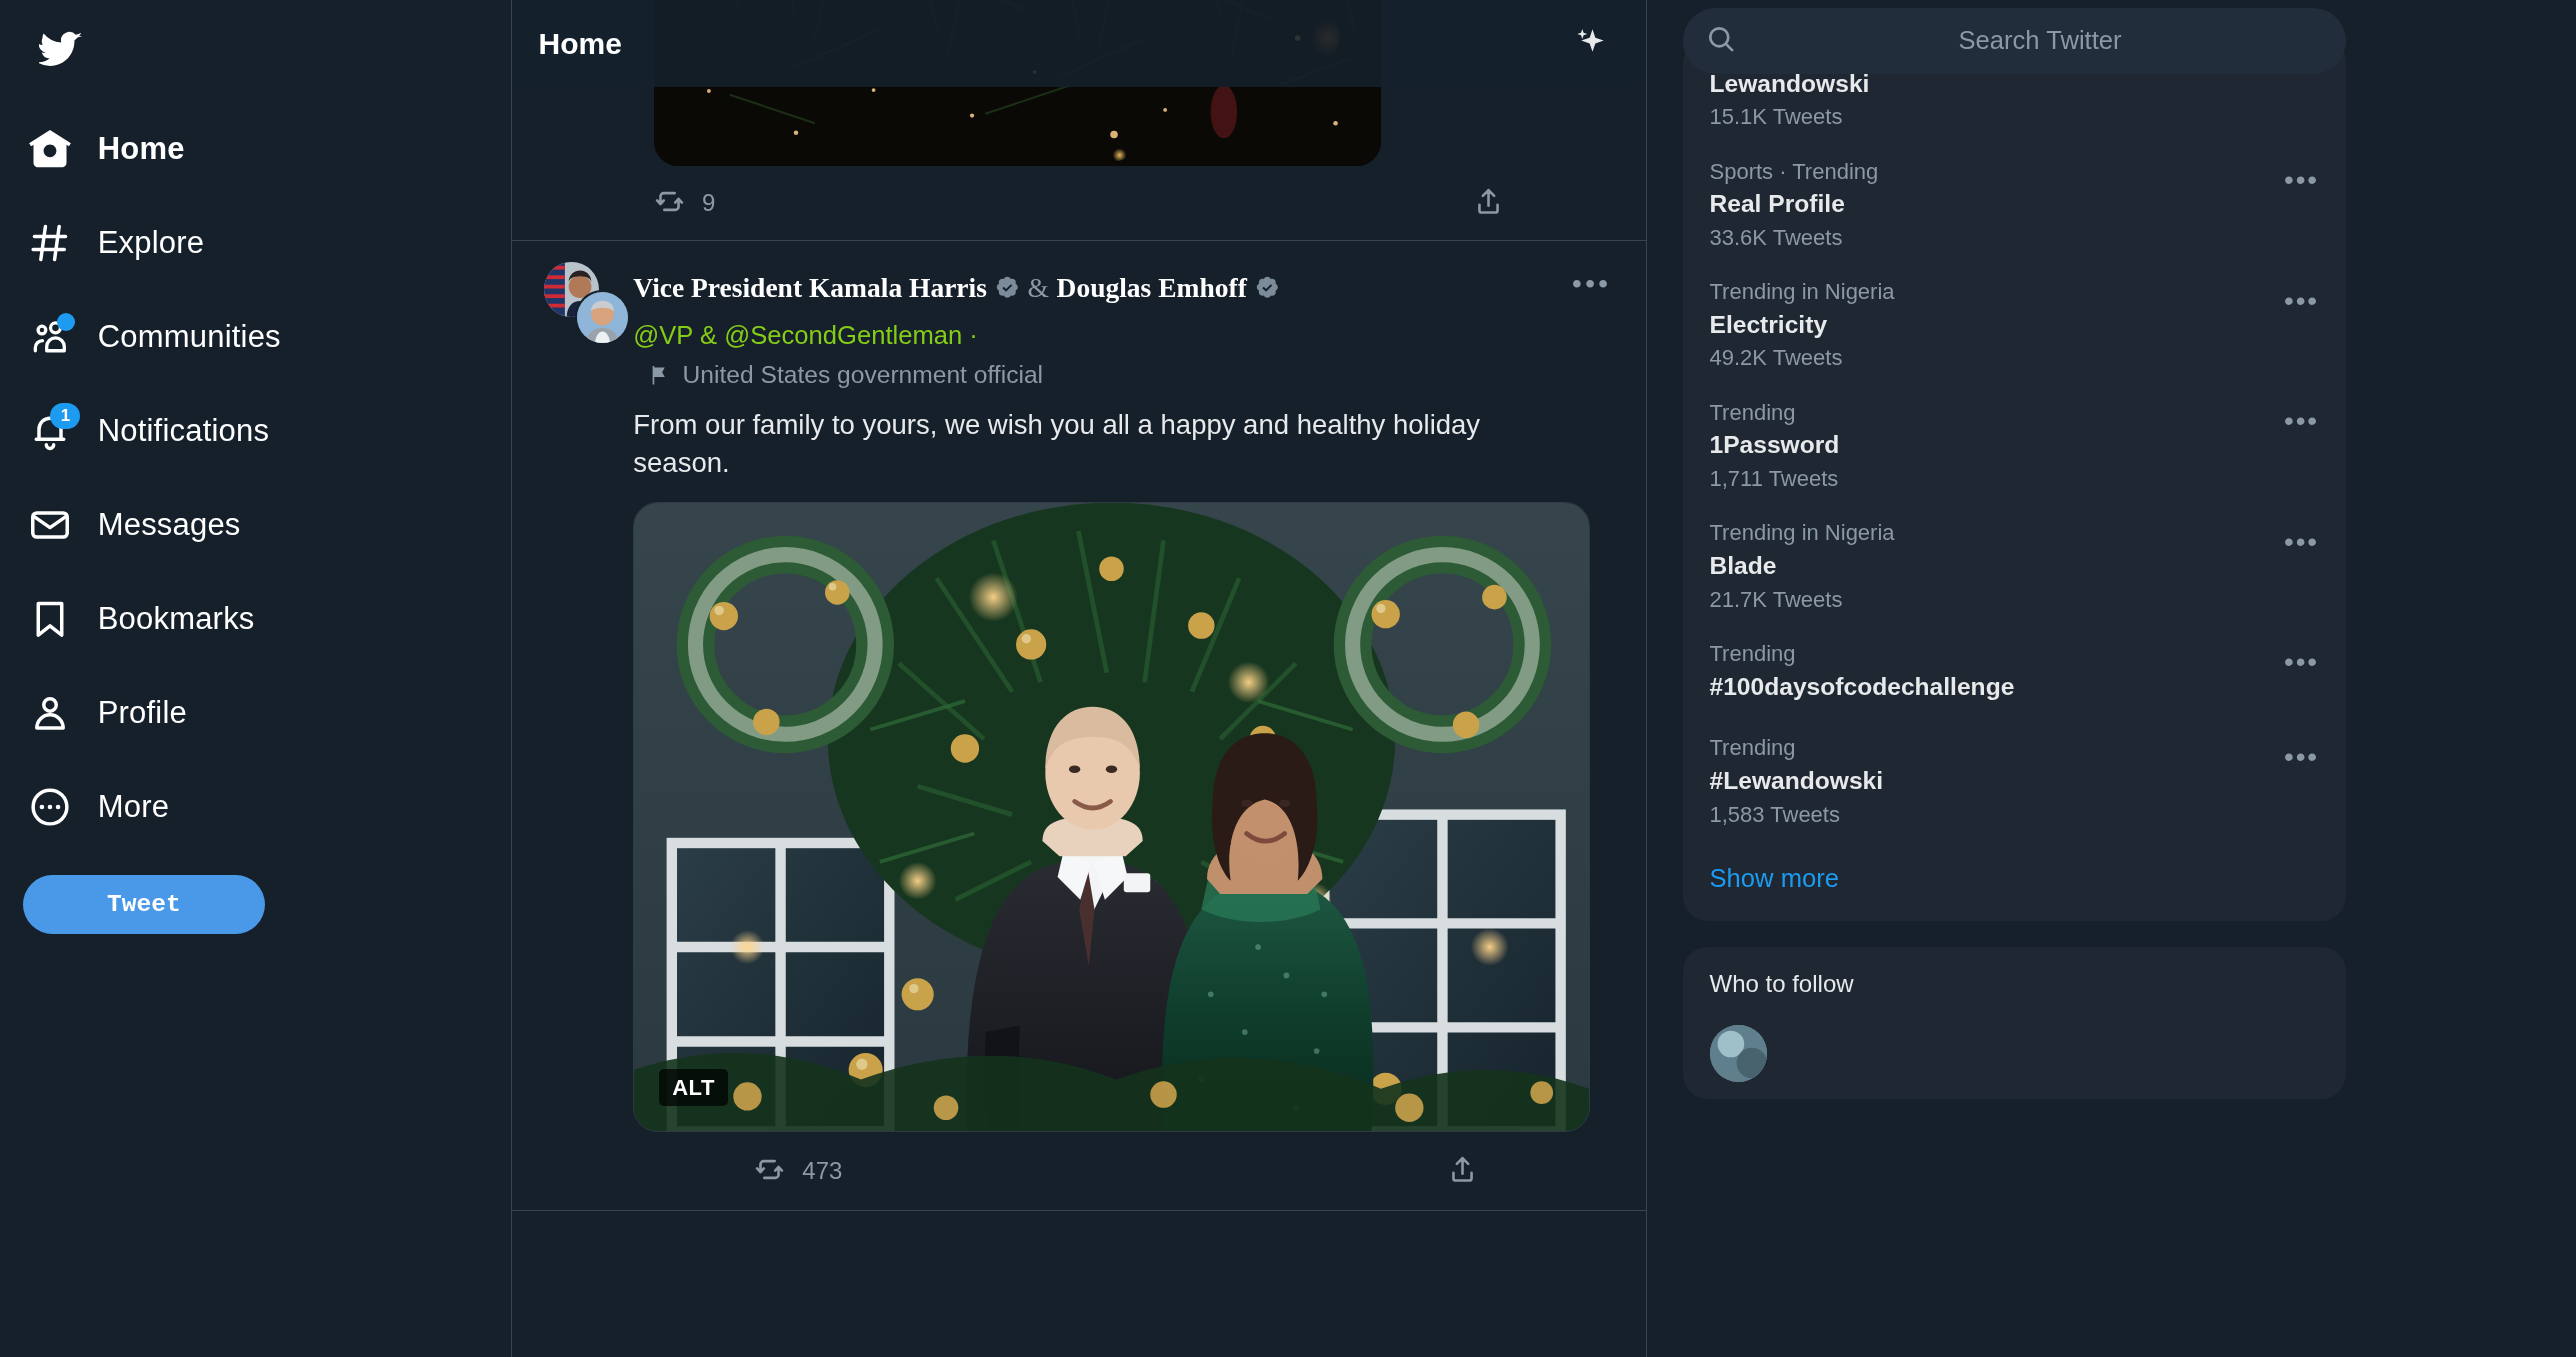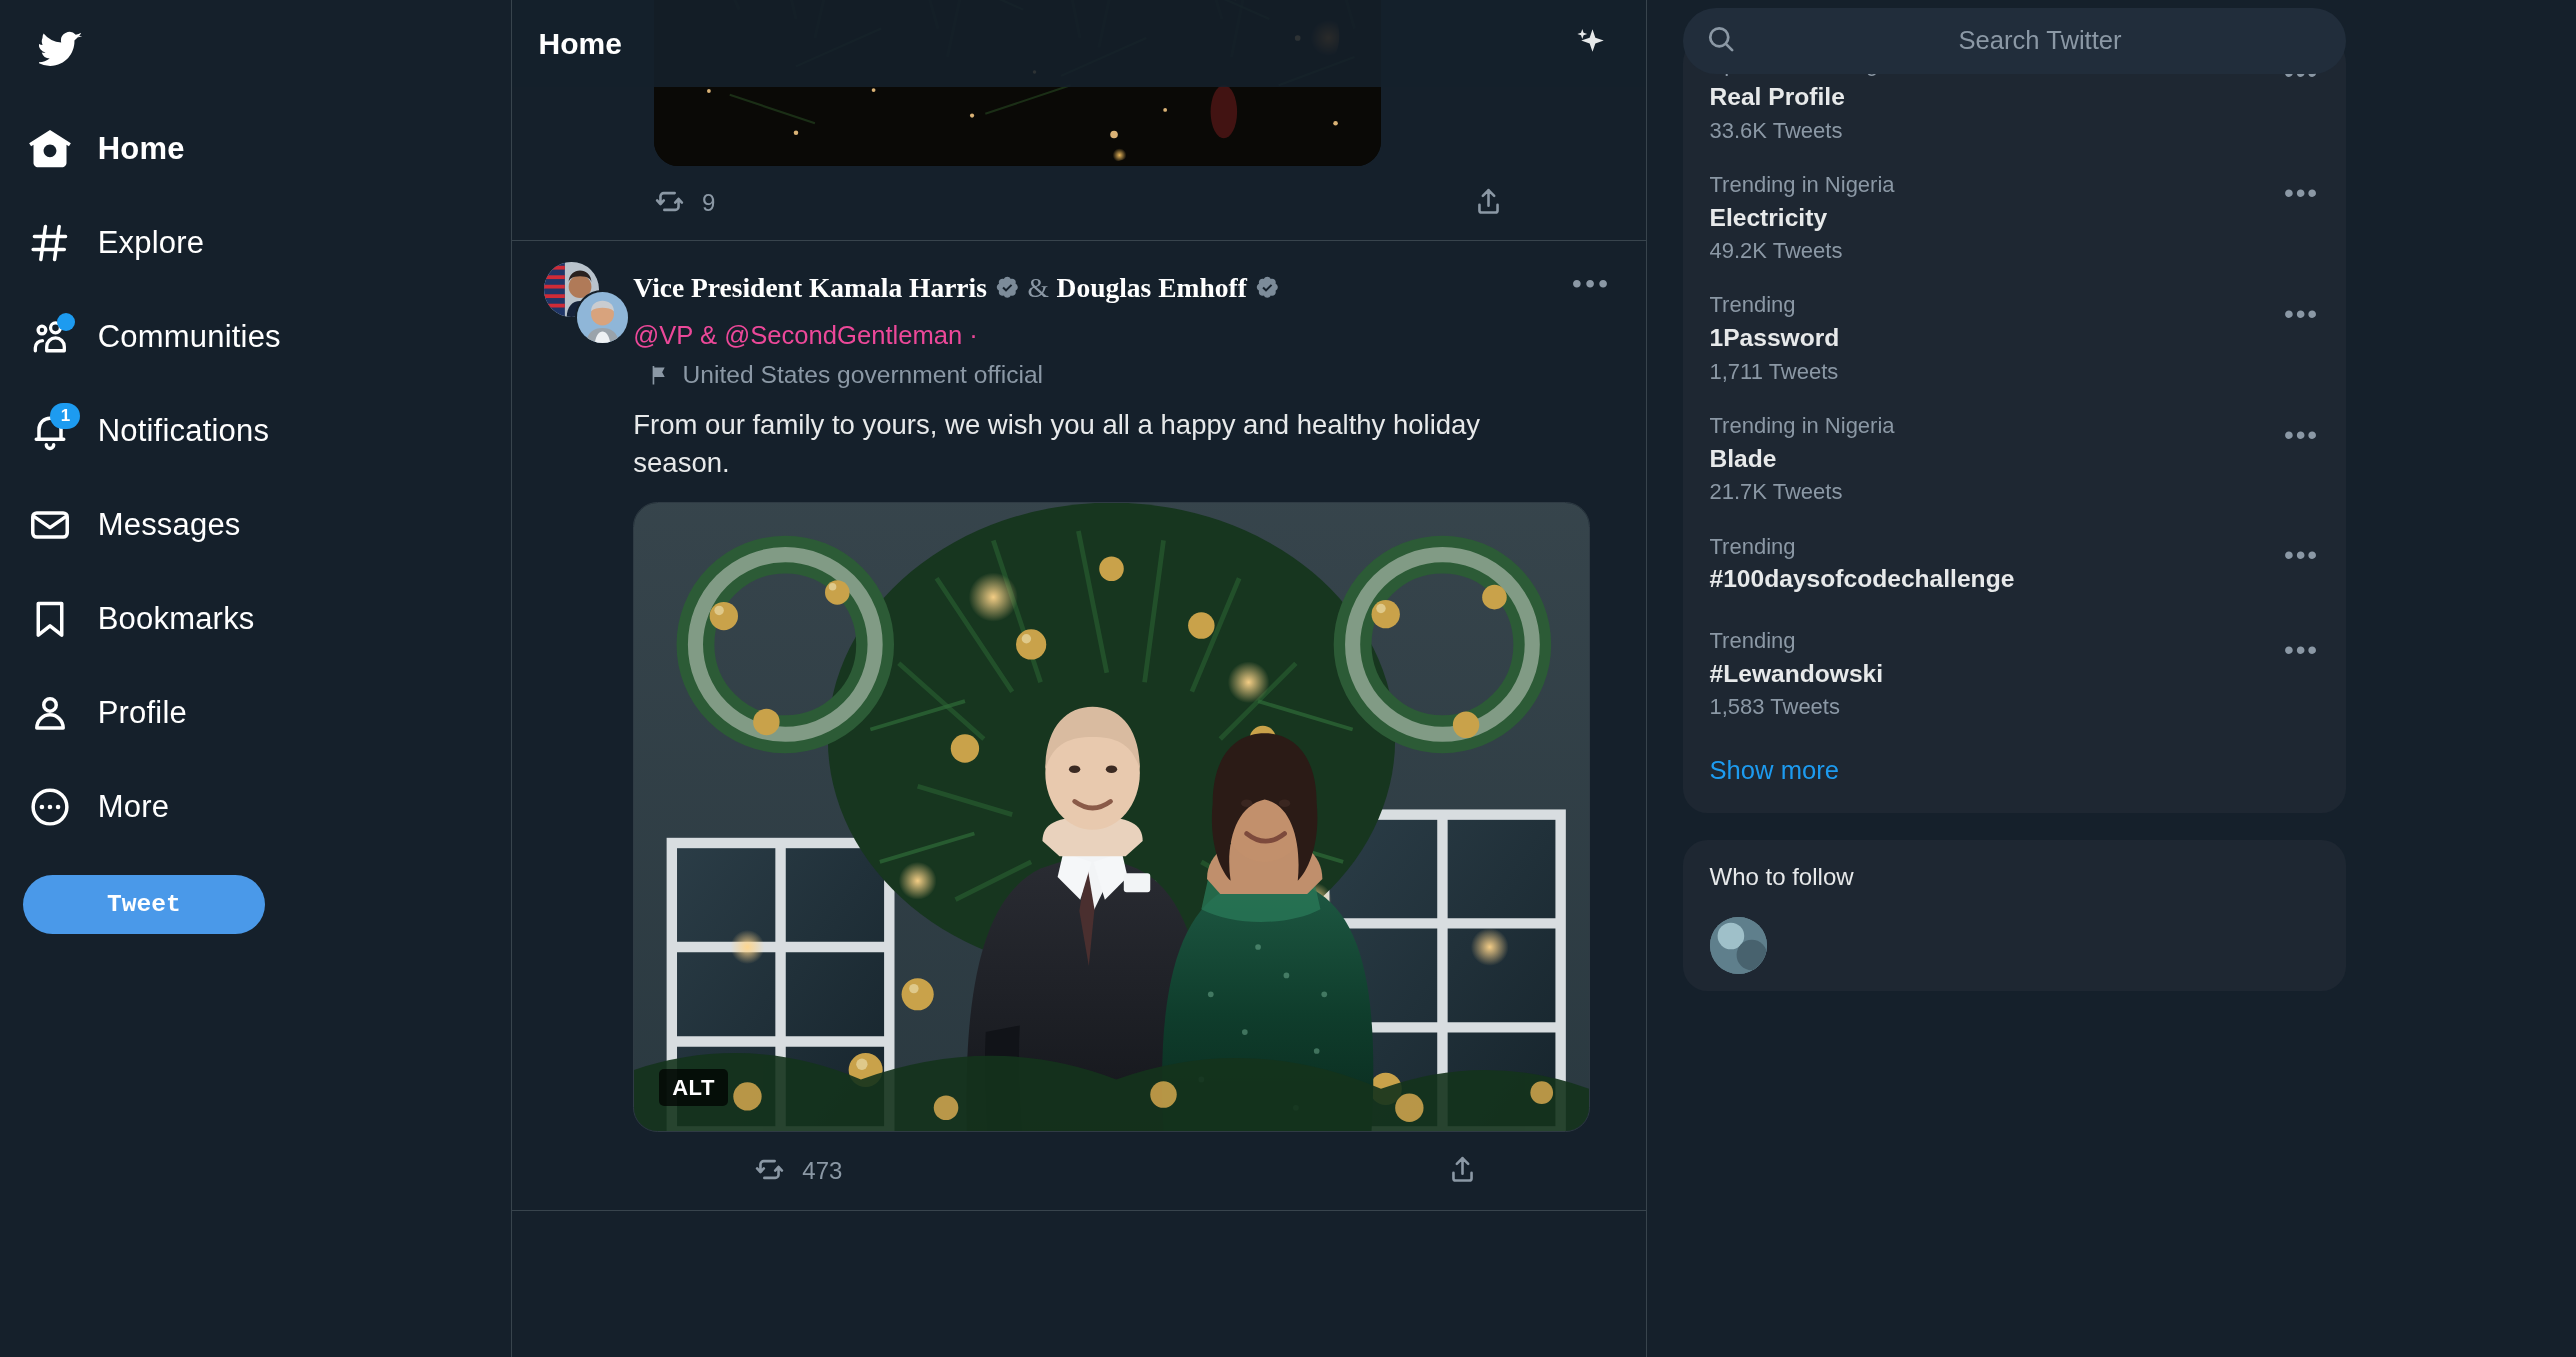--- a/index.html
+++ b/index.html
@@ -157,21 +157,21 @@
 
   .tweet-body { flex: 1; min-width: 0; padding-left: 3.8px; }
   .name-row { display: flex; align-items: center; flex-wrap: wrap; font-family: Liberation Serif, serif; }
   .dname { font-size: 27.5px; font-weight: 700; color: #ffffff; }
   .amp { font-size: 27.5px; color: #8b98a5; margin: 0 7.6px; font-weight: 400; }
   .vbadge {
     width: 24.6px; height: 24.6px; margin-left: 8.5px;
     display: inline-flex; align-items: center; justify-content: center;
   }
   .vbadge svg { width: 24.6px; height: 24.6px; }
-  .handle-row { margin-top: 7.6px; font-size: 25.6px; color: #ec4899; }
+  .handle-row { margin-top: 7.6px; font-size: 25.6px; color: #84cc16; }
   .gov-row {
     margin-top: 11.4px; margin-left: 13.3px;
     font-size: 24.6px; color: #8b98a5;
     display: flex; align-items: center;
   }
   .gov-row .flag-ic { width: 24.6px; height: 24.6px; margin-right: 11.4px; display:inline-flex; }
   .gov-row .flag-ic svg { width: 24.6px; height: 24.6px; fill: #8b98a5; }
 
   .tweet-text {
     margin-top: 17px;
@@ -698,20 +698,26 @@
               <circle cx="10.6" cy="10.6" r="7.2"></circle>
               <path d="M15.9 15.9l5 5"></path>
             </svg>
         </span>
         <input class="search-input" type="text" placeholder="Search Twitter" style="">
       </div>
     </div>
 
     <div class="card trends-card">
 
+      <div class="trend" style="padding-top:0;">
+        <div class="trend-cat" style="opacity:.35">Sports · Trending</div>
+        <div class="trend-name">Lewandowski</div>
+        <div class="trend-count">15.1K Tweets</div>
+        <div class="trend-dots" style="top:-13.3px;opacity:.45">•••</div>
+      </div>
 
       <div class="trend">
         <div class="trend-cat">Sports · Trending</div>
         <div class="trend-name">Real Profile</div>
         <div class="trend-count">33.6K Tweets</div>
         <div class="trend-dots">•••</div>
       </div>
 
       <div class="trend">
         <div class="trend-cat">Trending in Nigeria</div>

